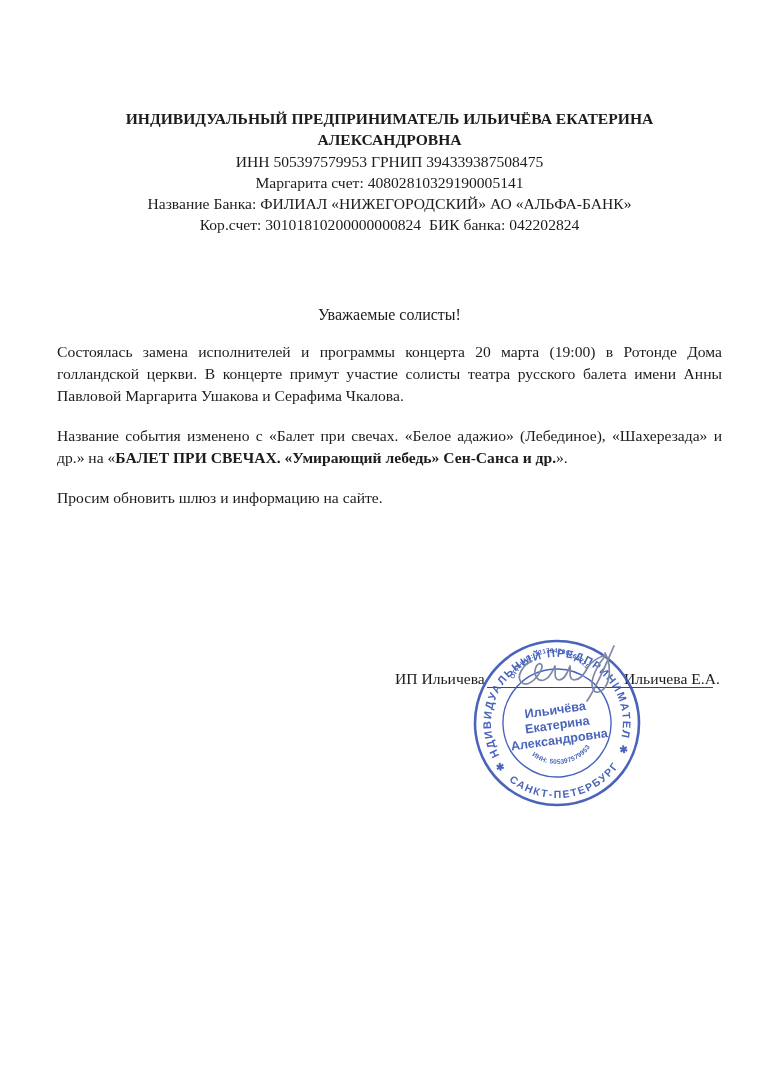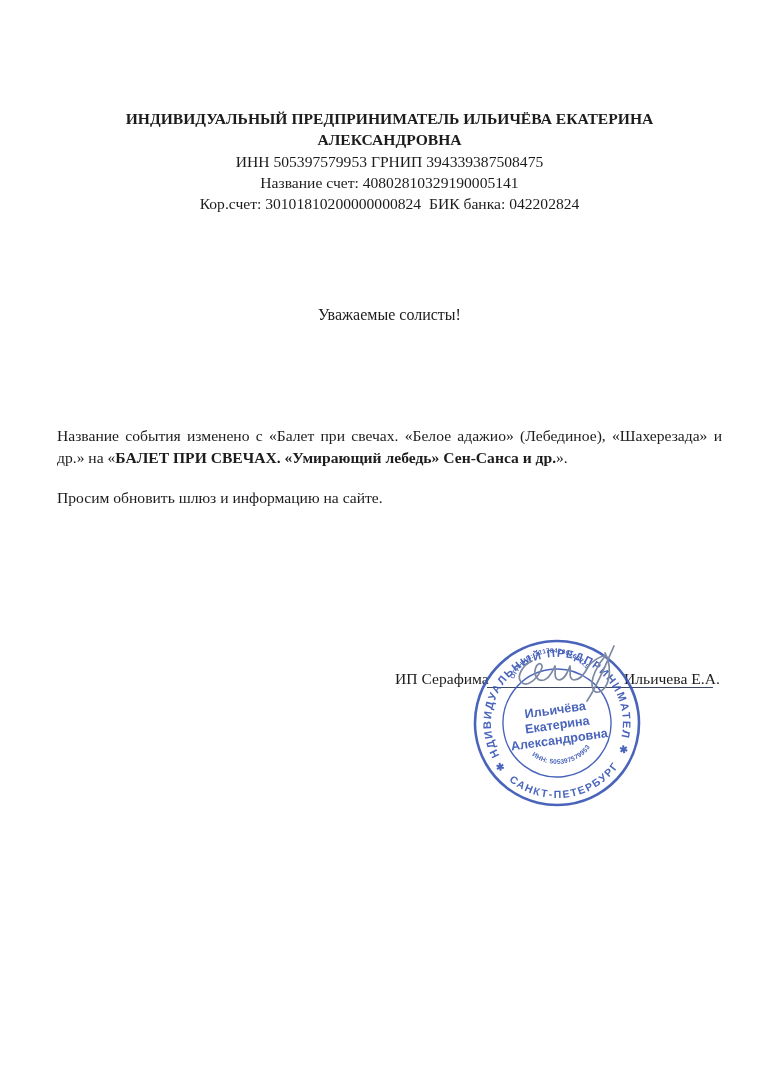--- a/index.html
+++ b/index.html
@@ -60,33 +60,35 @@
   }
 </style>
 </head>
 <body>
 
 <div class="page">
 
   <header class="doc-header">
     <div class="doc-title">ИНДИВИДУАЛЬНЫЙ ПРЕДПРИНИМАТЕЛЬ ИЛЬИЧЁВА ЕКАТЕРИНА АЛЕКСАНДРОВНА</div>
     <div class="doc-line">ИНН 505397579953 ГРНИП 394339387508475</div>
-    <div class="doc-line">Название счет: 40802810329190005141</div>
+    <div class="doc-line">Маргарита счет: 40802810329190005141</div>
+    <div class="doc-line">Название Банка: ФИЛИАЛ «НИЖЕГОРОДСКИЙ» АО «АЛЬФА-БАНК»</div>
     <div class="doc-line">Кор.счет: 30101810200000000824  БИК банка: 042202824</div>
   </header>
 
   <div class="salutation">Уважаемые солисты!</div>
 
+  <p class="para p1">Состоялась замена исполнителей и программы концерта 20 марта (19:00) в Ротонде Дома голландской церкви. В концерте примут участие солисты театра русского балета имени Анны Павловой Маргарита Ушакова и Серафима Чкалова.</p>
 
   <p class="para p2"><span>Название события изменено с «Балет при свечах. «Белое адажио» (Лебединое), «Шахерезада» и др.» на «</span><b>БАЛЕТ ПРИ СВЕЧАХ. «Умирающий лебедь» Сен-Санса и др.</b><span>».</span></p>
 
   <p class="para p3">Просим обновить шлюз и информацию на сайте.</p>
 
   <div class="sig-row">
-    <span class="sig-label">ИП Серафима</span>
+    <span class="sig-label">ИП Ильичева</span>
     <span class="sig-name">Ильичева Е.А.</span>
   </div>
   <div class="sig-line"></div>
 
   <svg class="stamp-svg" viewBox="0 0 190 190" aria-hidden="true">
     <defs>
       <path id="arcTop" d="M 33 117.6 A 66 66 0 1 1 157 117.6"></path>
       <path id="arcBottom" d="M 37.5 143.2 A 75 75 0 0 0 152.5 143.2"></path>
       <path id="arcOgrnip" d="M 55.5 80.6 A 42 42 0 1 1 134.5 80.6"></path>
       <path id="arcInn" d="M 66 124 A 41 41 0 0 0 124 124"></path>

